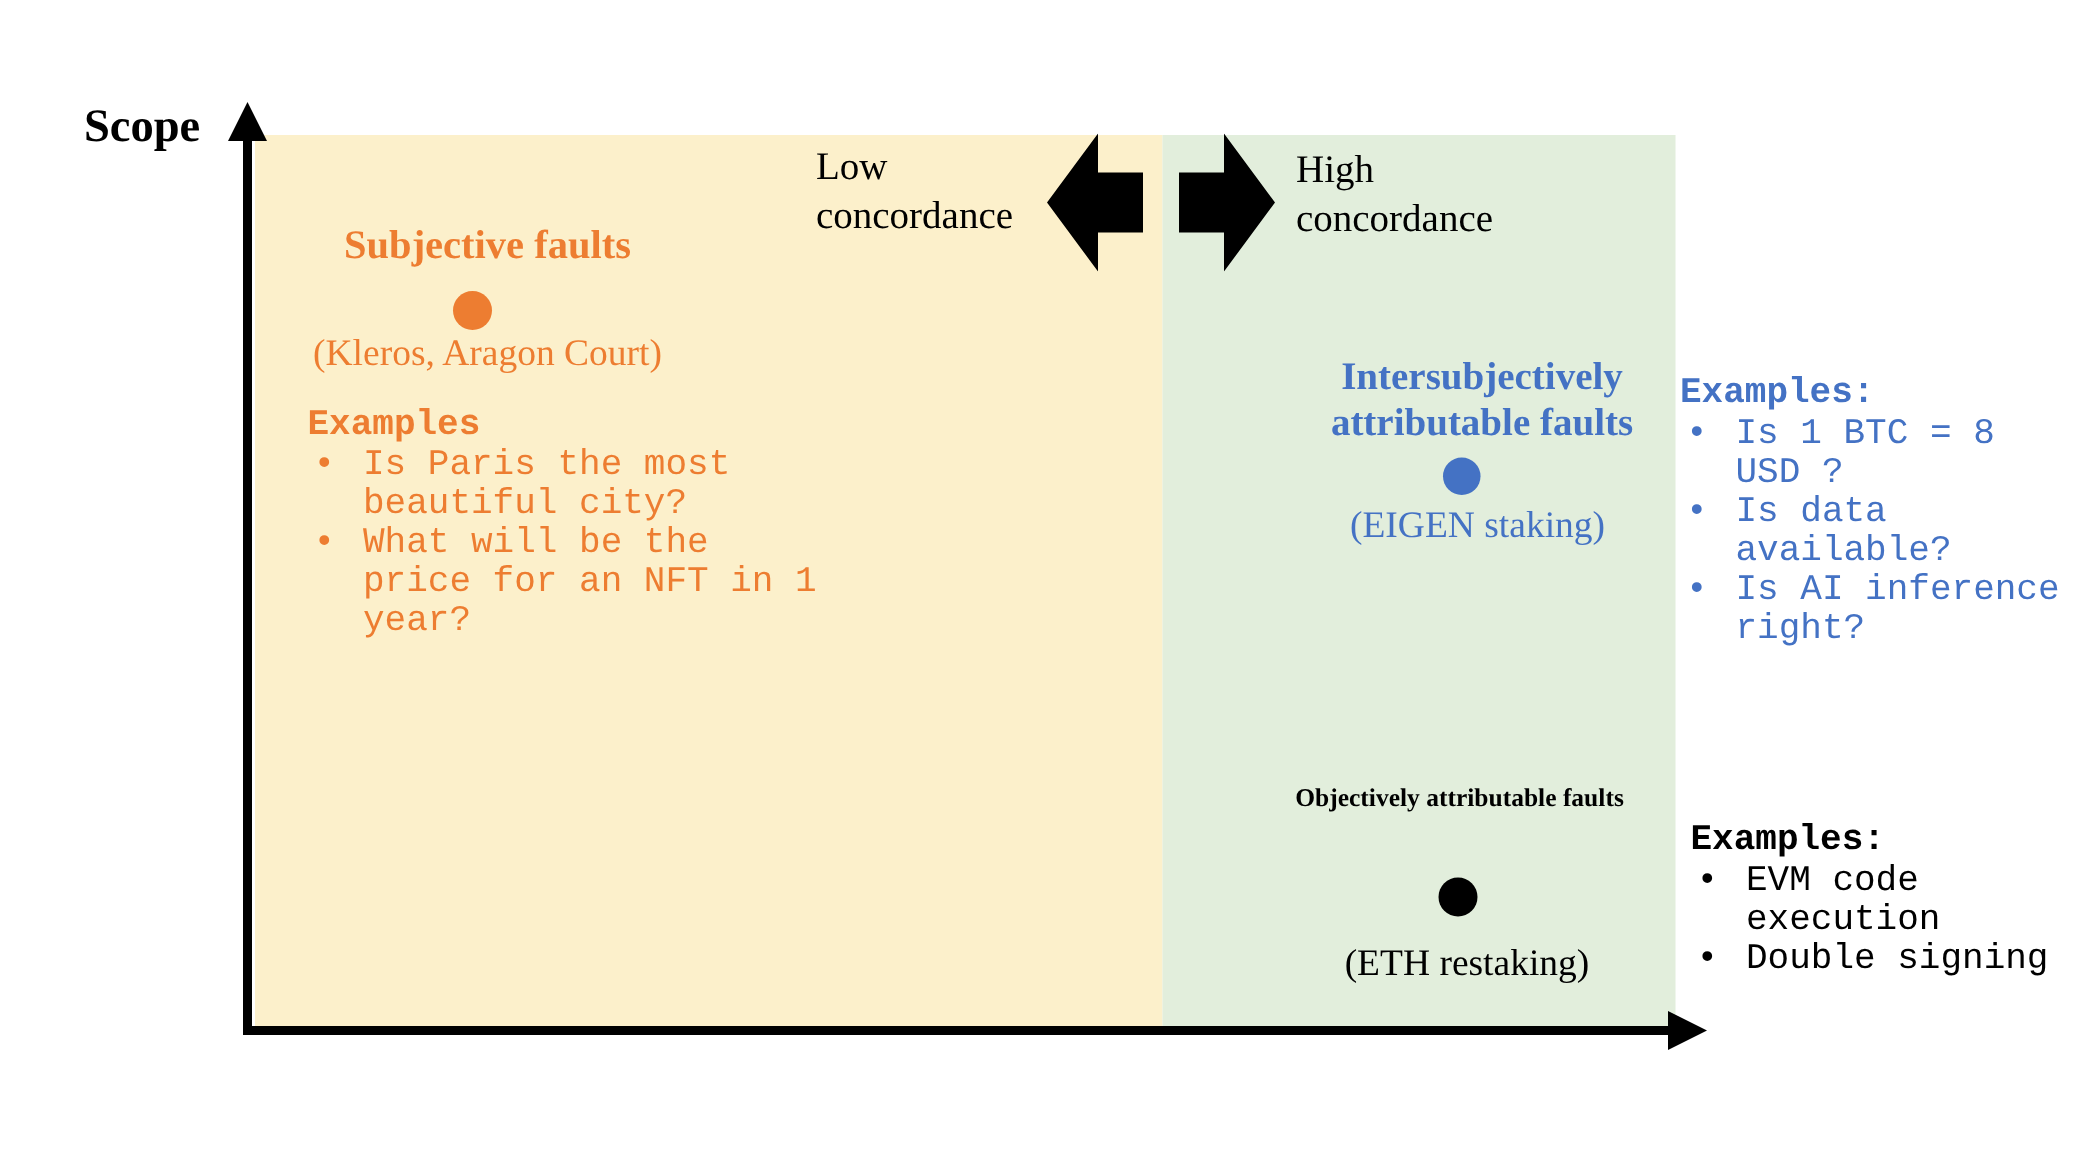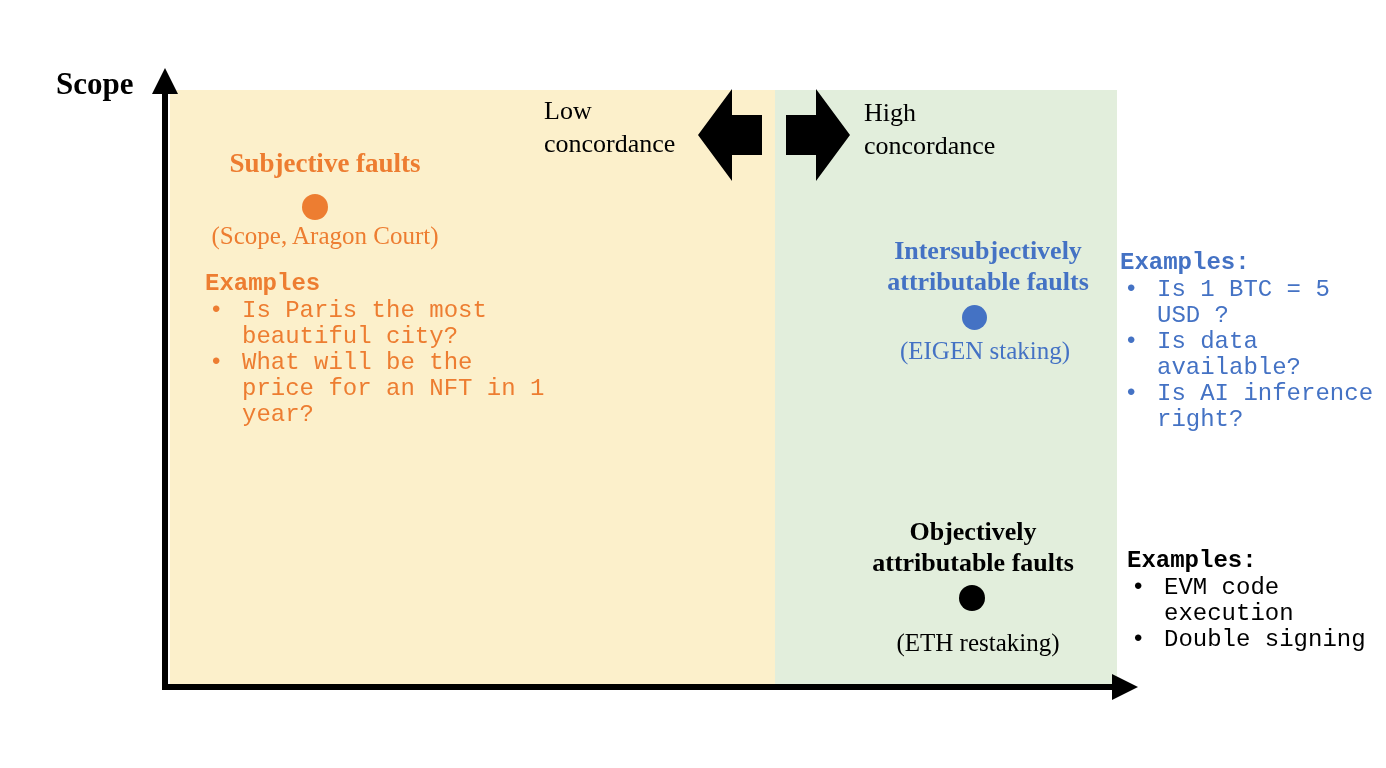--- a/index.html
+++ b/index.html
@@ -44,21 +44,21 @@
   .g-subj-title    { left:195px; top:148px; width:260px; font-size:27px; line-height:31px; white-space:nowrap; }
   .g-subj-dot      { left:302px; top:194px; width:26px; height:26px; }
   .g-subj-subtitle { left:165px; top:221px; width:320px; font-size:25px; line-height:30px; }
   .g-subj-examples { left:205px; top:271px; width:345px; }
 
   .g-inter-title    { left:856px; top:235px; width:264px; font-size:26px; line-height:31px; }
   .g-inter-dot      { left:962px; top:305px; width:25px; height:25px; }
   .g-inter-subtitle { left:865px; top:336px; width:240px; font-size:25px; line-height:30px; }
   .g-inter-examples { left:1120px; top:250px; width:262px; }
 
-  .g-obj-title    { left:843px; top:516px; width:260px; font-size:26px; line-height:31px; }
+  .g-obj-title    { left:843px; top:516px; width:260px; font-size:17px; line-height:31px; }
   .g-obj-dot      { left:959px; top:585px; width:26px; height:26px; }
   .g-obj-subtitle { left:848px; top:628px; width:260px; font-size:25px; line-height:30px;text-align:center; }
   .g-obj-examples { left:1127px; top:548px; width:252px; }
 
   .examples { position:absolute; font-size:24px; line-height:26px;font-family:Liberation Mono, monospace; }
   .examples-title { font-weight:bold; }
   .examples ul { margin:1px 0 0 0; padding:0; list-style:none; }
   .examples li { position:relative; padding-left:37px; }
   .examples li::before { content:"\2022"; position:absolute; left:4px; }
 </style>
@@ -84,36 +84,36 @@
   </svg>
 
   <svg class="block-arrow" style="left:786px; top:89px;" width="64" height="92" viewBox="0 0 64 92">
     <polygon points="64,46 30,0 30,26 0,26 0,66 30,66 30,92" fill="#000000" style="fill: rgb(0, 0, 0);"></polygon>
   </svg>
 
   <div class="abs high-label">High concordance</div>
 
   <div class="group-title g-subj-title" style="color: rgb(237, 125, 49);">Subjective faults</div>
   <div class="dot g-subj-dot" style="background-color: rgb(237, 125, 49);"></div>
-  <div class="group-subtitle g-subj-subtitle" style="color: rgb(237, 125, 49);">(Scope, Aragon Court)</div>
+  <div class="group-subtitle g-subj-subtitle" style="color: rgb(237, 125, 49);">(Kleros, Aragon Court)</div>
   <div class="examples g-subj-examples" style="color: rgb(237, 125, 49);">
     <div class="examples-title">Examples</div>
     <ul>
         <li>Is Paris the most beautiful city?</li>
         <li>What will be the price for an NFT in 1 year?</li>
       </ul>
   </div>
 
   <div class="group-title g-inter-title" style="color: rgb(68, 114, 196);">Intersubjectively attributable faults</div>
   <div class="dot g-inter-dot" style="background-color: rgb(68, 114, 196);"></div>
   <div class="group-subtitle g-inter-subtitle" style="color: rgb(68, 114, 196);">(EIGEN staking)</div>
   <div class="examples g-inter-examples" style="color: rgb(68, 114, 196);">
     <div class="examples-title">Examples:</div>
     <ul>
-        <li>Is 1 BTC = 5 USD ?</li>
+        <li>Is 1 BTC = 8 USD ?</li>
         <li>Is data available?</li>
         <li>Is AI inference right?</li>
       </ul>
   </div>
 
   <div class="group-title g-obj-title" style="color: rgb(0, 0, 0);">Objectively attributable faults</div>
   <div class="dot g-obj-dot" style="background-color: rgb(0, 0, 0);"></div>
   <div class="group-subtitle g-obj-subtitle" style="color: rgb(0, 0, 0);">(ETH restaking)</div>
   <div class="examples g-obj-examples" style="color: rgb(0, 0, 0);">
     <div class="examples-title">Examples:</div>

